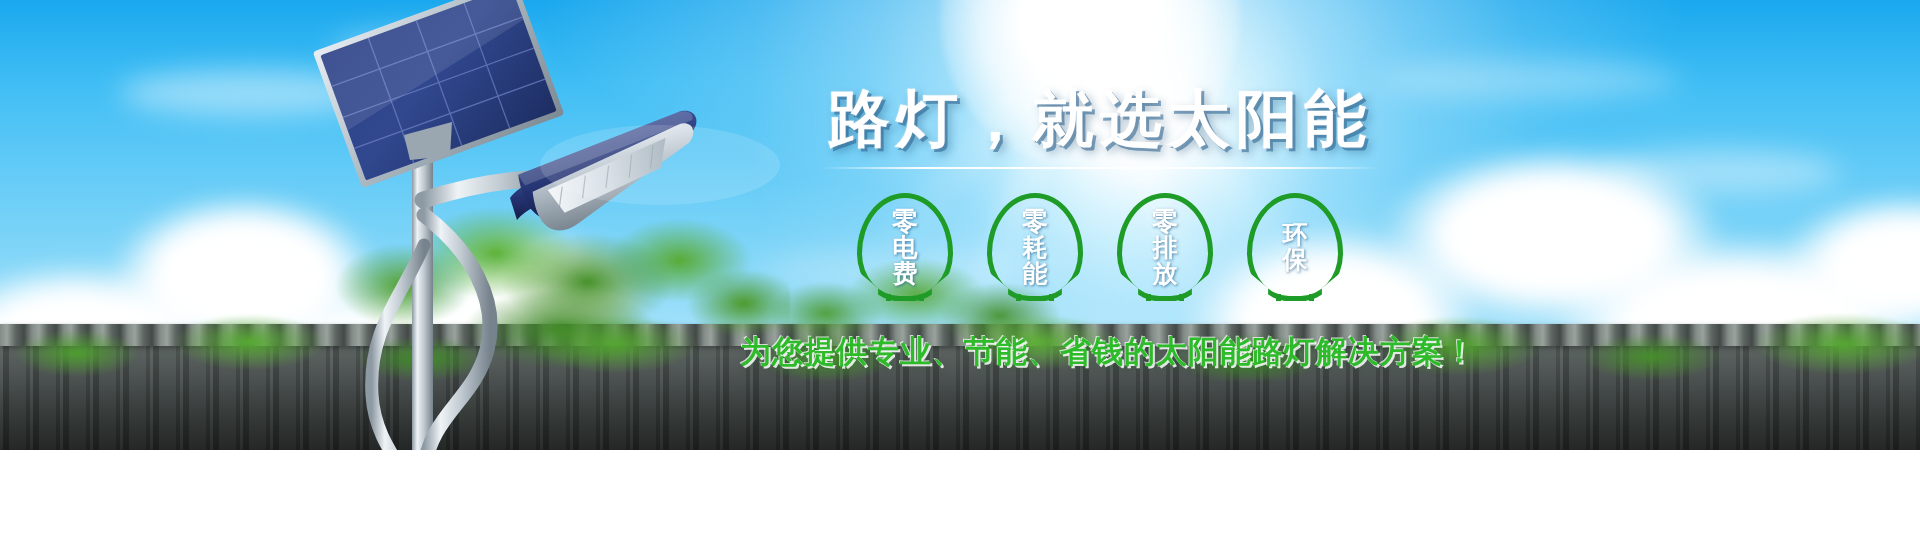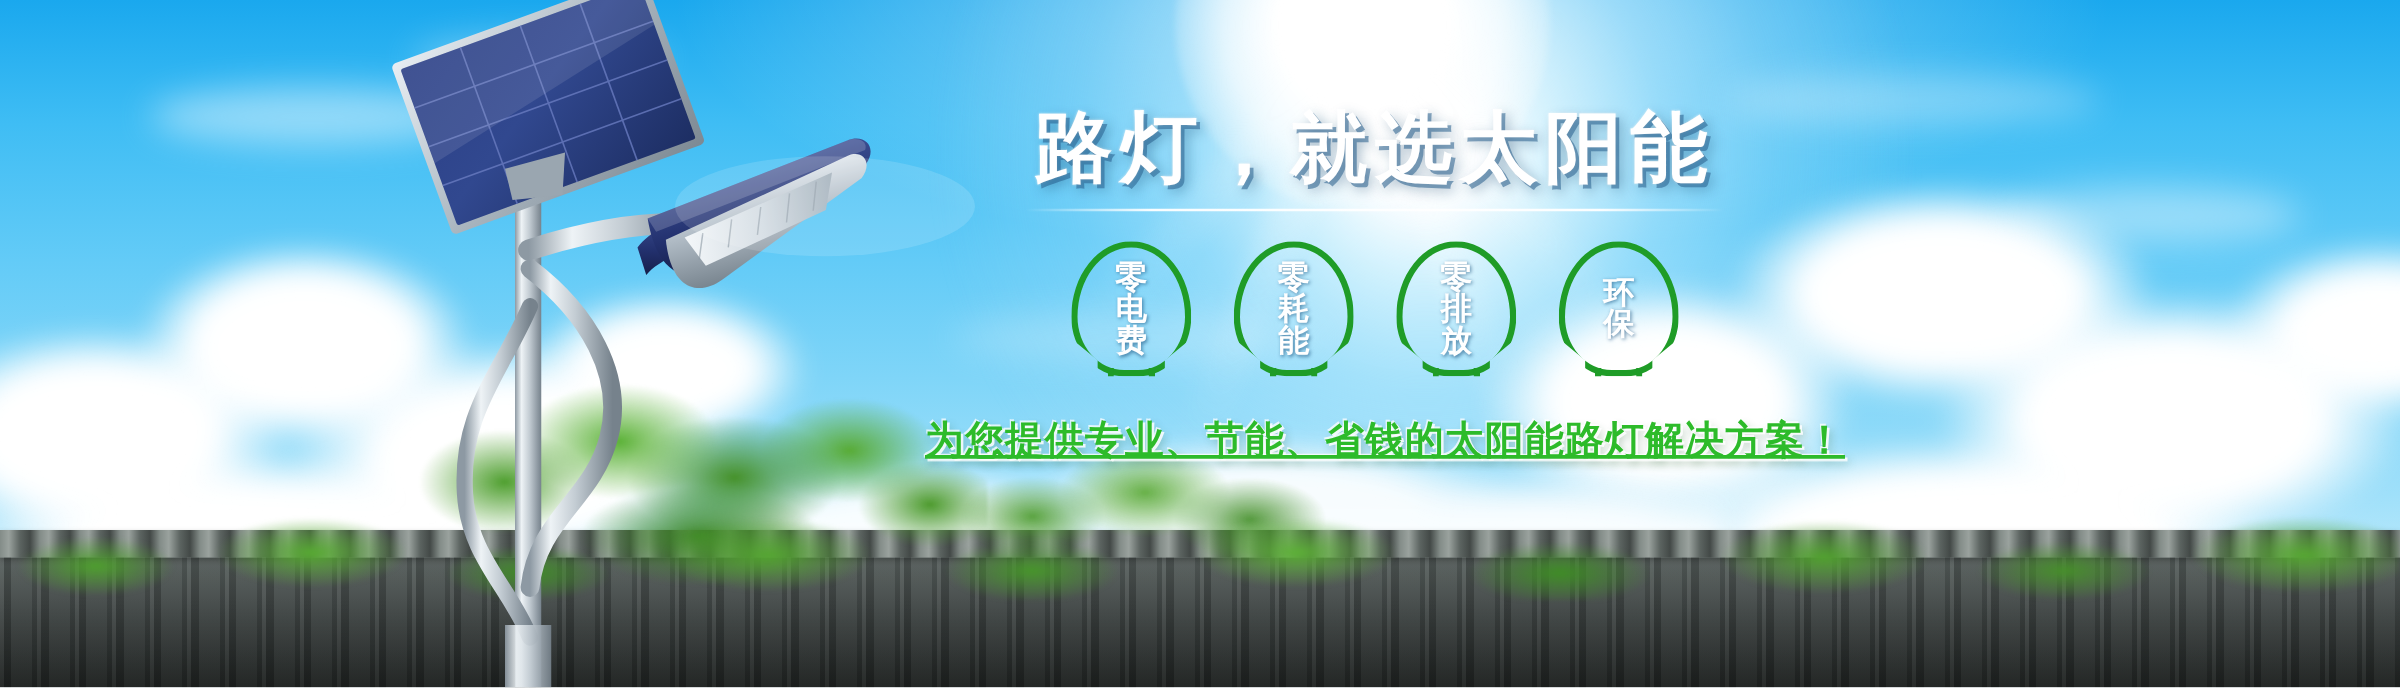--- a/index.html
+++ b/index.html
@@ -1,21 +1,21 @@
 <!DOCTYPE html>
 <html><head>
 <meta charset="utf-8">
 <style>
   html,body{margin:0;padding:0;}
   body{
     width:1920px;height:550px;overflow:hidden;
     font-family:"Liberation Sans","DejaVu Sans",sans-serif;
   }
   .banner{
-    position:relative;width:1920px;height:550px;overflow:hidden;
+    position:relative;width:1920px;height:450px;overflow:hidden;
     background:linear-gradient(180deg,#1aa8ee 0%,#3fbdf4 18%,#63cbf7 38%,#7fd5f8 55%,#9fe0fa 72%,#cceffc 88%,#eaf8fe 100%);
   }
   
   .sun-glow{
     position:absolute;left:690px;top:-330px;width:900px;height:900px;border-radius:50%;
     background:radial-gradient(circle at 50% 50%,
       rgba(255,255,255,1) 0%,
       rgba(255,255,255,.95) 8%,
       rgba(240,252,255,.75) 17%,
       rgba(205,240,255,.45) 30%,
@@ -170,21 +170,20 @@
   .badge .b-top{font-size:26px;margin-bottom:1px;}
   .badge .b-mid{font-size:25px;}
   .badge .b-bot{font-size:25px;}
   .tagline{
     margin:30px auto 0;text-align:center;white-space:nowrap;
     font-size:31px;font-weight:bold;letter-spacing:1px;color:#2dbb2a;
     text-shadow:
       2px 2px 0 rgba(255,255,255,.85),
       -1px -1px 0 rgba(255,255,255,.75),
       3px 4px 7px rgba(30,90,40,.30);
-    text-decoration: underline;
   }
 </style>
 </head>
 <body>
 
 <div class="banner">
 
   <div class="haze"></div>
   <div class="sun-glow"></div>
   <div class="sun-ray r2"></div>

